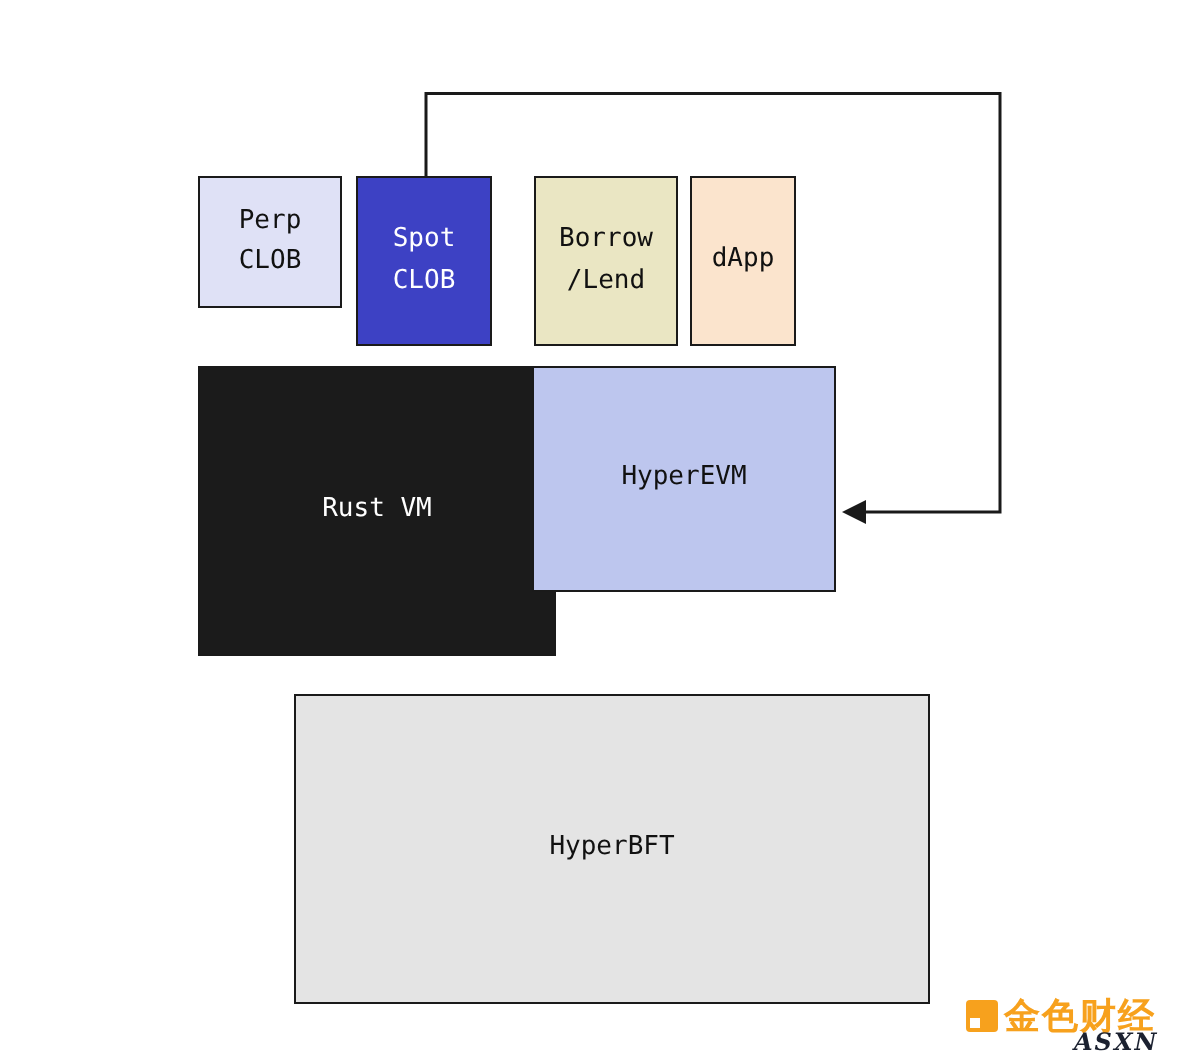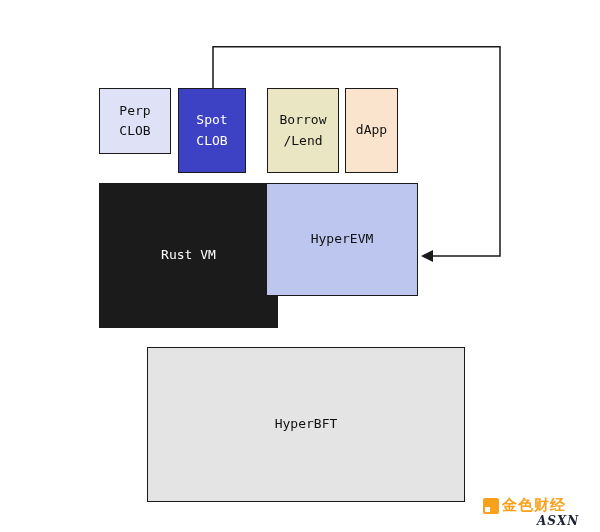--- a/index.html
+++ b/index.html
@@ -52,21 +52,21 @@
   }
   .jinse-icon{
     width:16px;height:16px;
     border-radius:2px;
     background:
       linear-gradient(#ffffff,#ffffff) 2px 9px / 5px 5px no-repeat,
       #f7a11d;
     flex:0 0 auto;
   }
   .jinse-text{
-    font-size:15px;
+    font-size:18px;
     font-weight:bold;
     color:#f7a11d;
     letter-spacing:1px;
     white-space:nowrap;
   }
   .asxn-mark{
     position:absolute;
     left:537px;top:514px;
     font-family:"DejaVu Serif",serif;
     font-size:12px;

